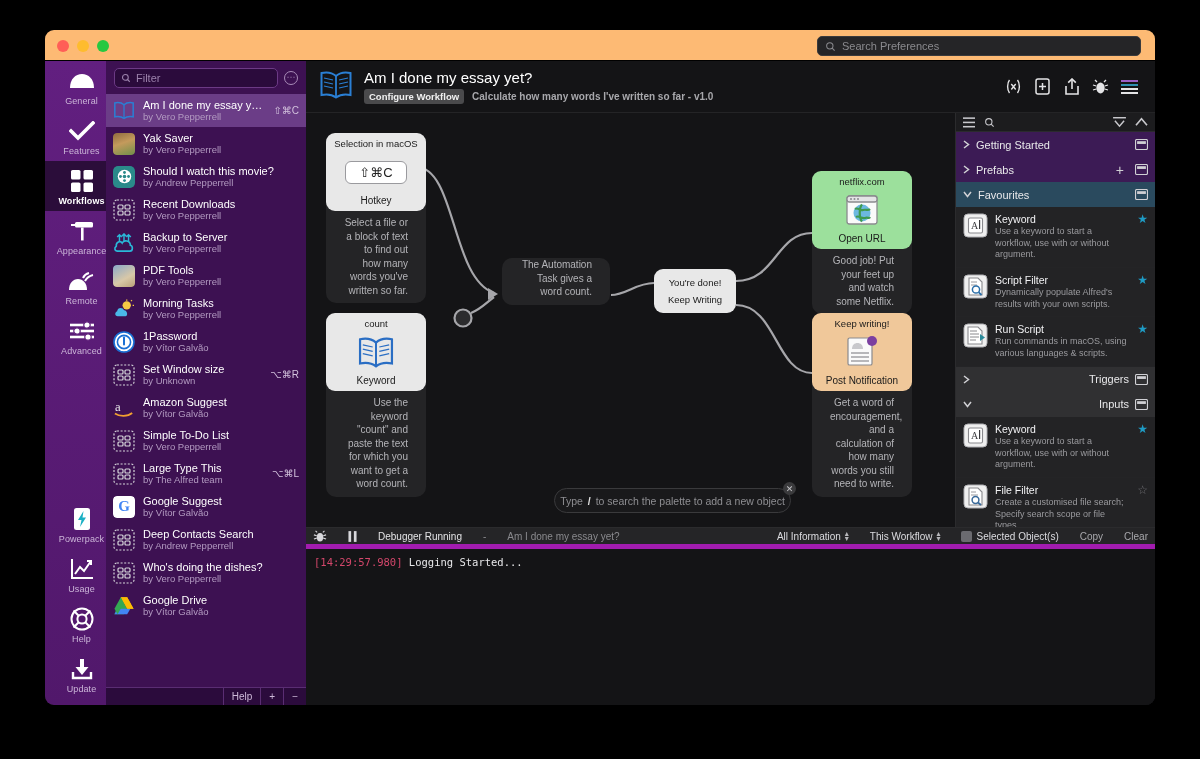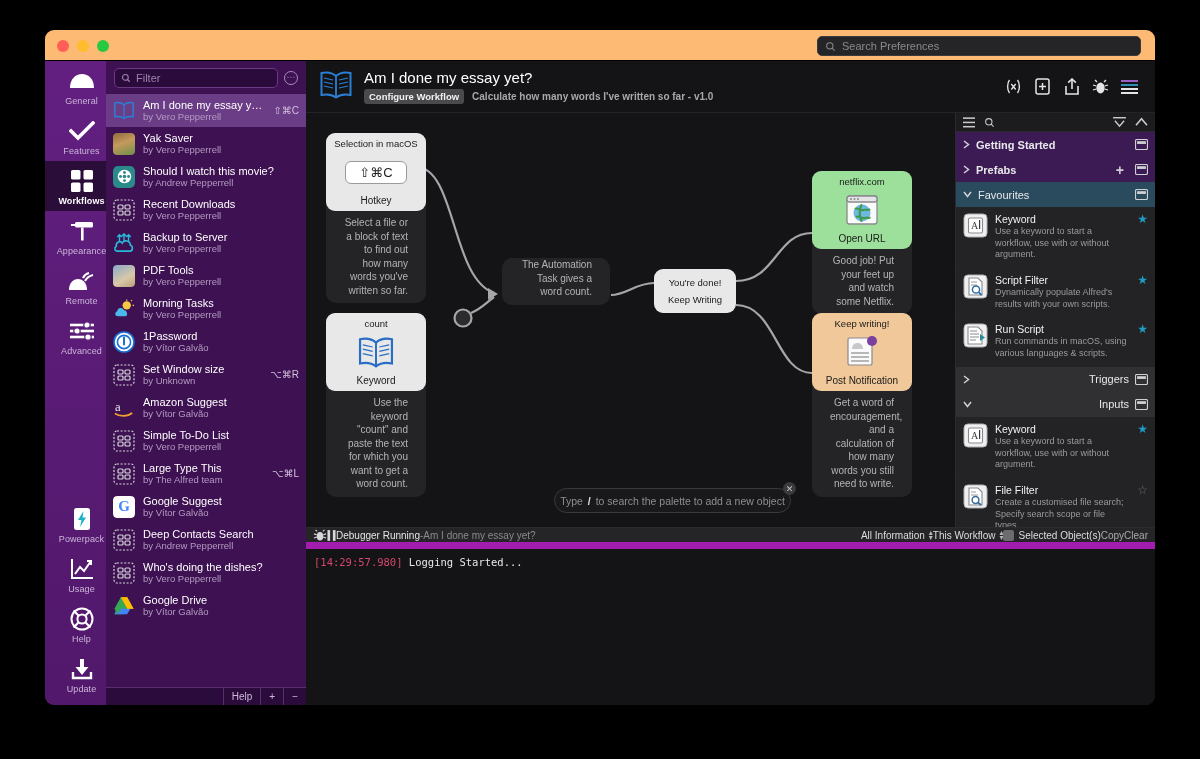--- a/index.html
+++ b/index.html
@@ -147,21 +147,21 @@
   .lib-toolbar {
     height:19px; display:flex; align-items:center; padding:0 7px; gap:9px;
     border-bottom:1px solid #2b2b2d;
   }
   .lib-toolbar .spacer { flex:1; }
   .lib-scroll { flex:1; overflow:hidden; }
   .lib-section {
     height:25px; display:flex; align-items:center; gap:6px; padding:0 7px;
     font-size:11px; color:#e8e8ea;
   }
-  .lib-section.purple { background:#3c1b55;font-weight:bold; }
+  .lib-section.purple { background:#3c1b55; }
   .lib-section.teal { background:#2a4a5e; }
   .lib-section.gray { background:#303032;text-align:right; }
   .lib-section .sname { flex:1; }
   .lib-item {
     display:flex; gap:7px; padding:6px 7px; align-items:flex-start;
     border-bottom:1px solid #242426; background:#232325;
   }
   .lib-ico { width:25px; height:25px; flex:0 0 25px; border-radius:4px; }
   .lib-txt { flex:1; min-width:0; }
   .lib-name { font-size:10.5px; color:#f2f2f4; margin-bottom:1px; }
@@ -169,22 +169,22 @@
   .star { flex:0 0 auto; font-size:12px; line-height:1; }
   .star.on { color:#1f9bc4; }
   .star.off { color:#6d6d71; }
   
   .debugbar {
     position:absolute; left:0; right:0; bottom:0; height:178px;
     background:#141416; border-top:1px solid #2b2b2d;
   }
   .debughead {
     height:21px; background:#252527; display:flex; align-items:center;
-    padding:0 7px; gap:0; font-size:10px; color:#e3e3e5;
-    border-bottom:7px solid #a21caf;
+    padding:0 7px; gap:21px; font-size:10px; color:#e3e3e5;
+    border-bottom:5px solid #a21caf;
     justify-content:center;
   }
   .debughead .dsep { color:#8a8a8e; }
   .debughead .spacer { flex:1; }
   .dctl { display:flex; align-items:center; gap:4px; color:#dcdce0; }
   .stepper { display:flex; flex-direction:column; line-height:5px; font-size:8px; color:#b6b6ba;}
   .checkbox { width:11px; height:11px; border-radius:2px; background:#6b6b70; }
   .debuglog { padding:7px 8px; font-family:"DejaVu Sans Mono", monospace; font-size:10.5px; }
   .ts { color:#d4476b; }
   .logmsg { color:#e8e8ea; }

